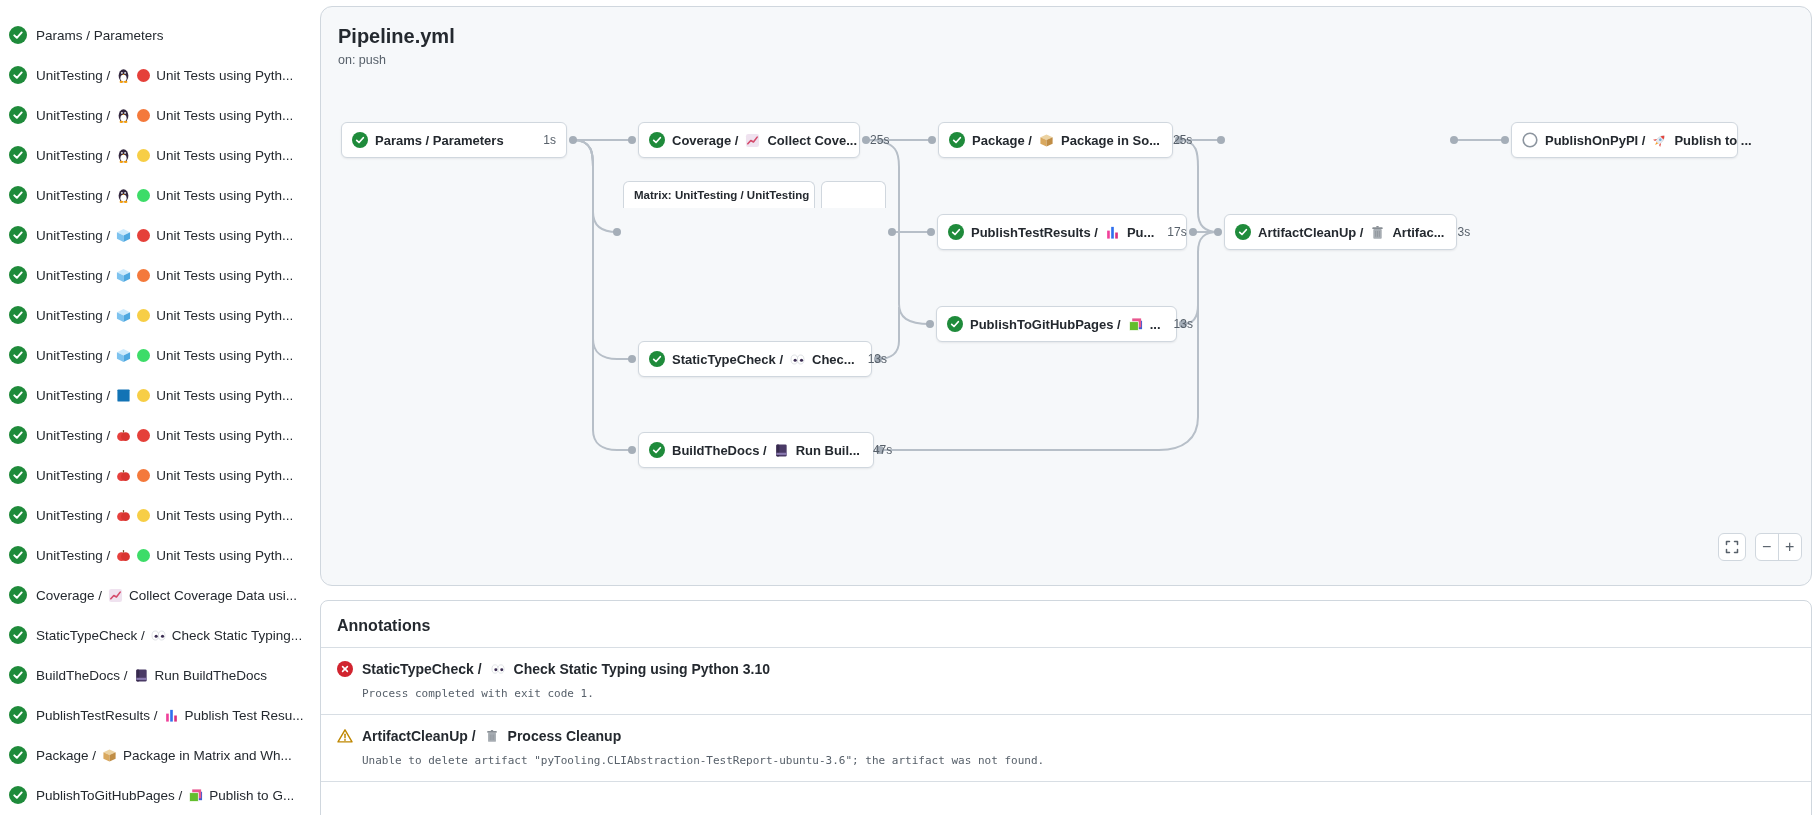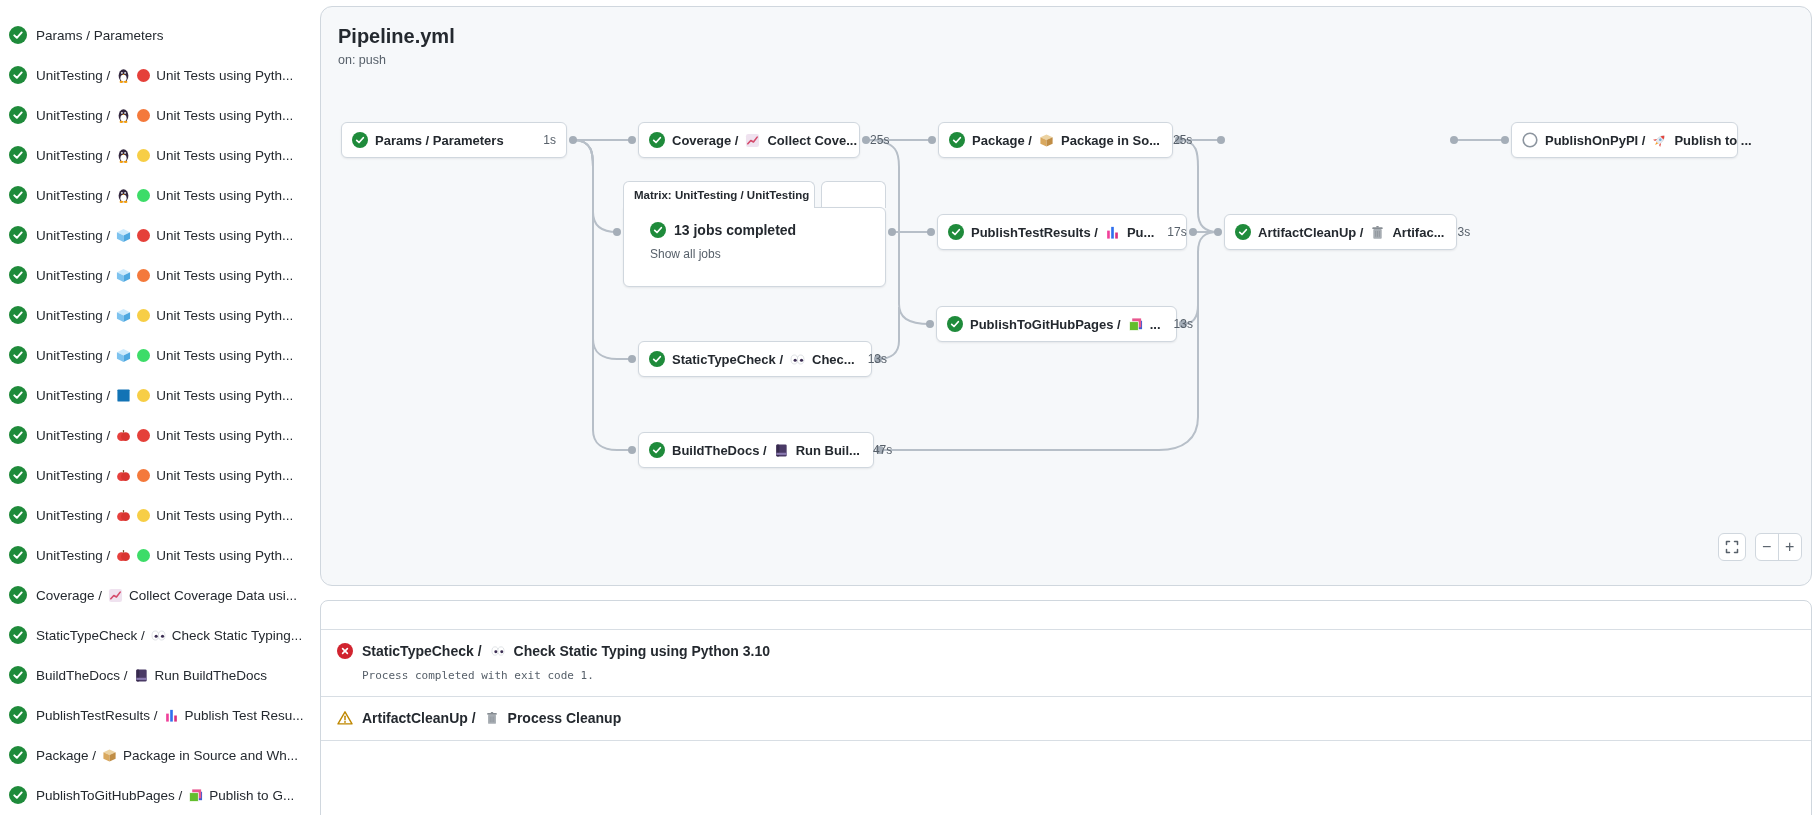--- a/index.html
+++ b/index.html
@@ -403,21 +403,21 @@
     </div>
     <div class="srow">
       <svg class="sic">
           <use href="#i-check"></use>
         </svg>
       <span class="stxt">
         <span>Package /</span>
         <svg class="ic">
             <use href="#i-package"></use>
           </svg>
-        <span>Package in Source and Wh...</span>
+        <span>Package in Matrix and Wh...</span>
       </span>
     </div>
     <div class="srow">
       <svg class="sic">
           <use href="#i-check"></use>
         </svg>
       <span class="stxt">
         <span>PublishToGitHubPages /</span>
         <svg class="ic">
             <use href="#i-layers"></use>
@@ -514,29 +514,20 @@
       <svg class="ic">
           <use href="#i-rocket"></use>
         </svg>
       <span>Publish to ...</span>
     </div>
 
     <div class="mx-tab">
       <span>Matrix: UnitTesting / UnitTesting</span>
     </div>
     <div class="mx-stub"></div>
-    <div class="mx-box">
-      <div class="mx-row">
-        <svg class="nic" width="16" height="16">
-            <use href="#i-check"></use>
-          </svg>
-        <span>13 jobs completed</span>
-      </div>
-      <div class="mx-link">Show all jobs</div>
-    </div>
 
     <div class="node" style="left:616px; top:207px; width:250px;">
       <svg class="nic">
           <use href="#i-check"></use>
         </svg>
       <span>PublishTestResults /</span>
       <svg class="ic">
           <use href="#i-bars"></use>
         </svg>
       <span>Pu...</span>
@@ -597,20 +588,21 @@
         </svg>
     </div>
     <div class="zgroup">
       <div class="zbtn">−</div>
       <div class="zbtn">+</div>
     </div>
   </section>
 
   <section class="ann-card">
     <div class="ann-head">
+      <h2>Annotations</h2>
     </div>
 
     <div class="ann-item">
       <div class="ann-title">
         <svg class="aic">
             <use href="#i-error"></use>
           </svg>
         <span>StaticTypeCheck /</span>
         <svg class="ic">
             <use href="#i-eyes"></use>
@@ -624,18 +616,19 @@
       <div class="ann-title">
         <svg class="aic">
             <use href="#i-warn"></use>
           </svg>
         <span>ArtifactCleanUp /</span>
         <svg class="ic">
             <use href="#i-trash"></use>
           </svg>
         <span>Process Cleanup</span>
       </div>
+      <div class="ann-msg">Unable to delete artifact "pyTooling.CLIAbstraction-TestReport-ubuntu-3.6"; the artifact was not found.</div>
     </div>
 
     <div class="ann-item ann-empty"></div>
   </section>
 
 </div>
 
 </body></html>

